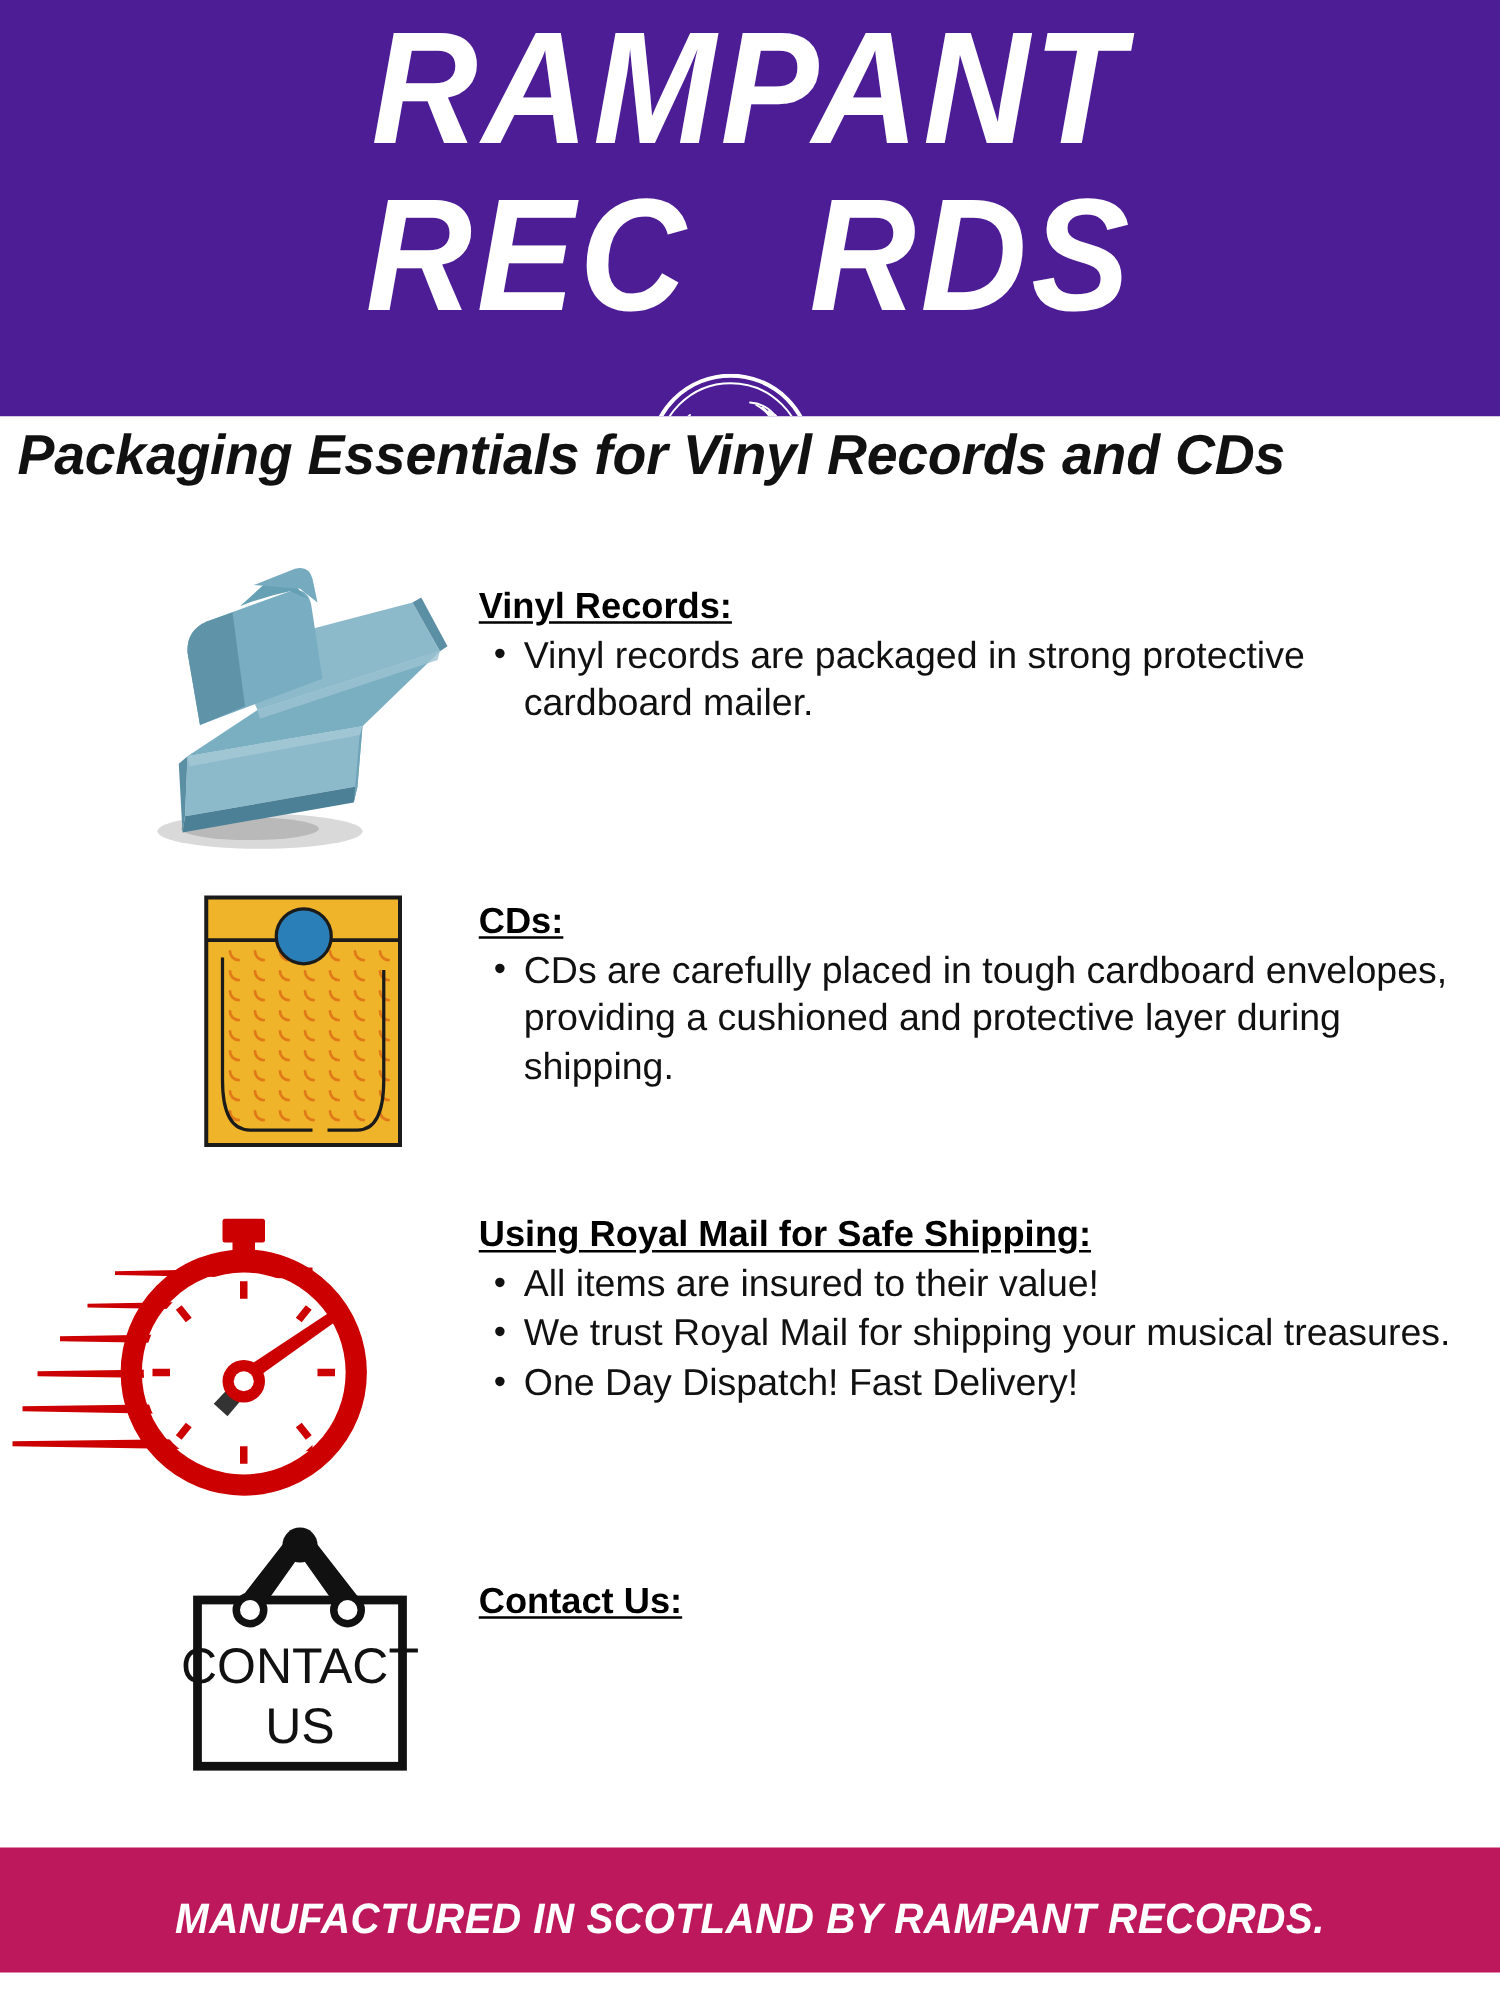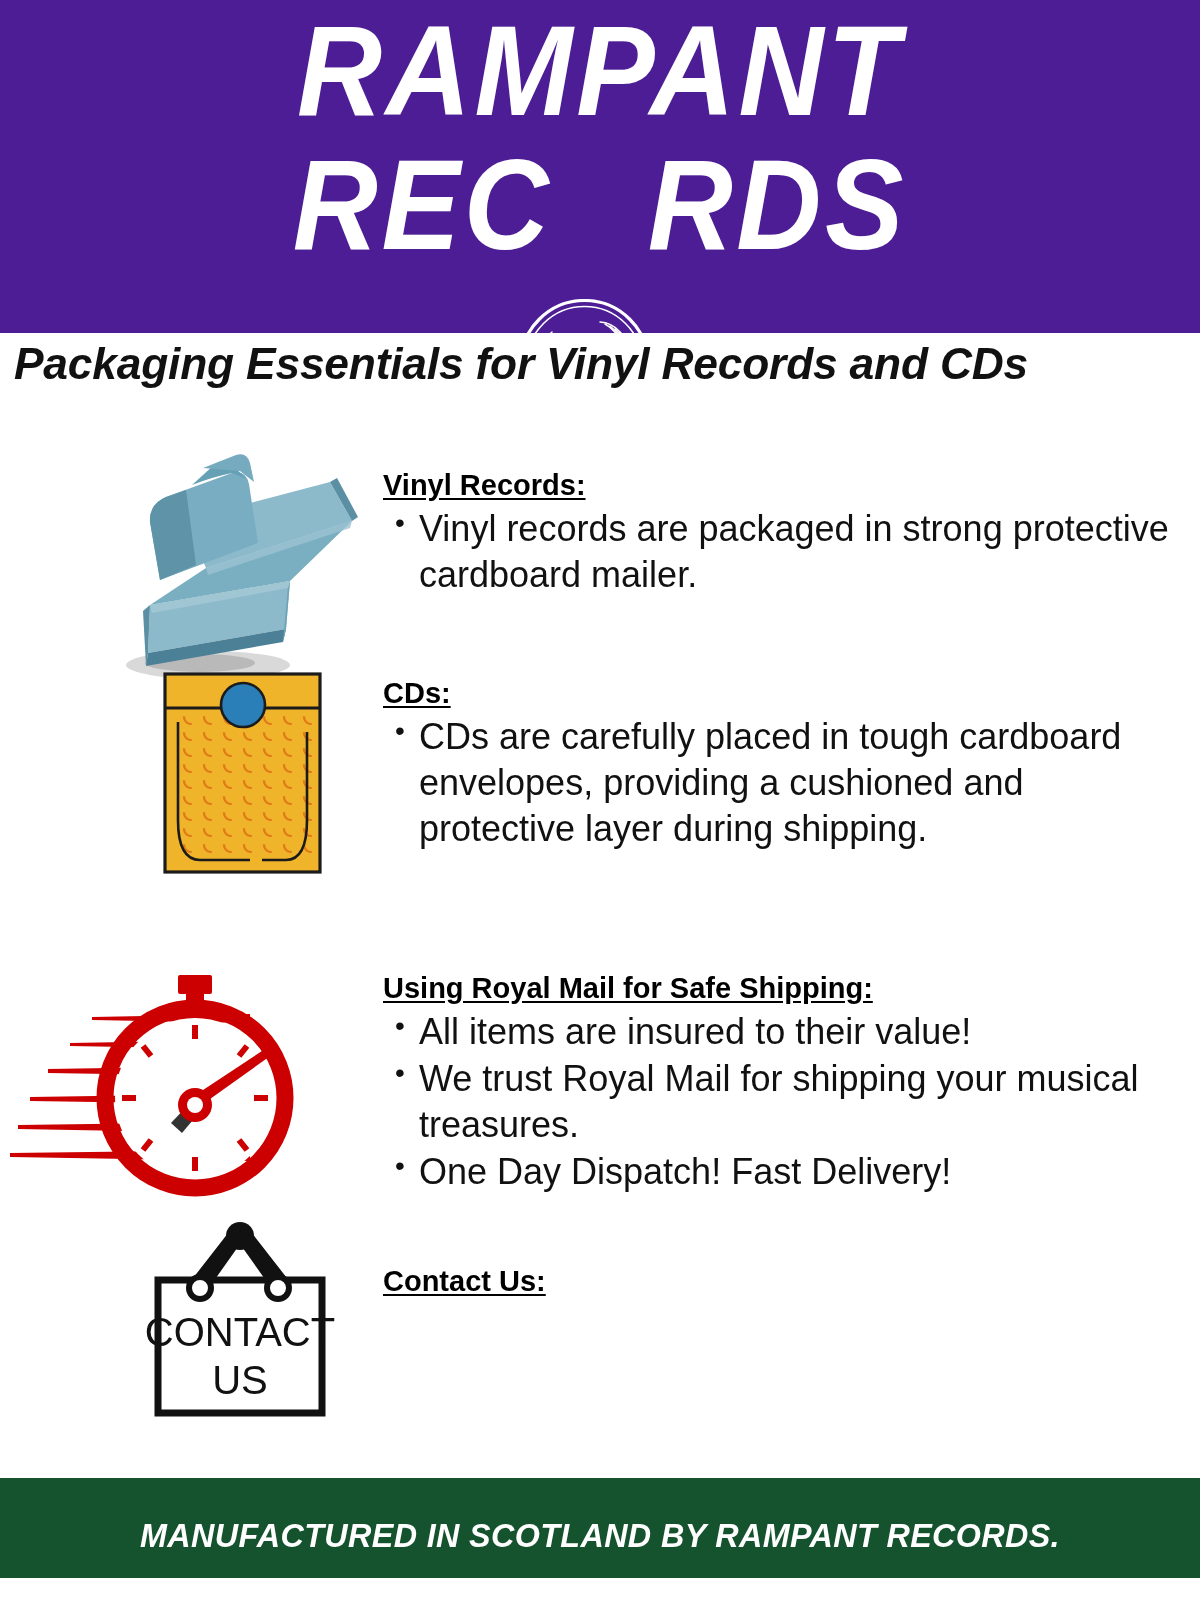--- a/index.html
+++ b/index.html
@@ -76,36 +76,36 @@
     line-height:1.1;
   }
   ul.bullets{
     list-style:none;
     margin:4px 0 0 0;padding:0;
   }
   ul.bullets li{
     position:relative;
     padding-left:36px;
     font-family:"Liberation Sans", sans-serif;
-    font-size:36px;
+    font-size:30px;
     color:#111;
     line-height:1.28;
     margin-bottom:1px;
   }
   ul.bullets li:before{
     content:"\2022";
     position:absolute;left:12px;top:-1px;
     font-size:28px;
     color:#111;
   }
 
   
   .footer{
     position:absolute;left:0;top:1478px;width:1200px;height:100px;
-    background:#14532d;
+    background:#be185d;
   }
   .footer-text{
     position:absolute;left:0;top:38px;width:1200px;
     text-align:center;
     color:#ffffff;
     font-family:"Liberation Sans", sans-serif;
     font-weight:bold;font-style:italic;
     font-size:34px;
     letter-spacing:0.4px;
     transform:scaleX(0.95);
@@ -174,21 +174,21 @@
       </svg>
     </div>
     <div class="sec-txt" style="top:45px;">
       <div class="sec-head">Vinyl Records:</div>
       <ul class="bullets">
         <li>Vinyl records are packaged in strong protective cardboard mailer.</li>
       </ul>
     </div>
   </div>
 
-  <div class="section" style="top:660px;height:230px;">
+  <div class="section" style="top:704px;height:230px;">
     <div class="sec-img">
       <svg width="380" height="230" viewBox="0 0 380 230">
 
         <rect x="165" y="14" width="155" height="198" fill="#EFB42A" stroke="#1b1b1b" stroke-width="3.2"></rect>
 
         <line x1="166" y1="48" x2="319" y2="48" stroke="#1b1b1b" stroke-width="3"></line>
 
         <g fill="none" stroke="#E07A18" stroke-width="2.2" stroke-linecap="round">
           <g>
             <path d="M 184 57 a 7 7 0 0 0 7 7"></path>

